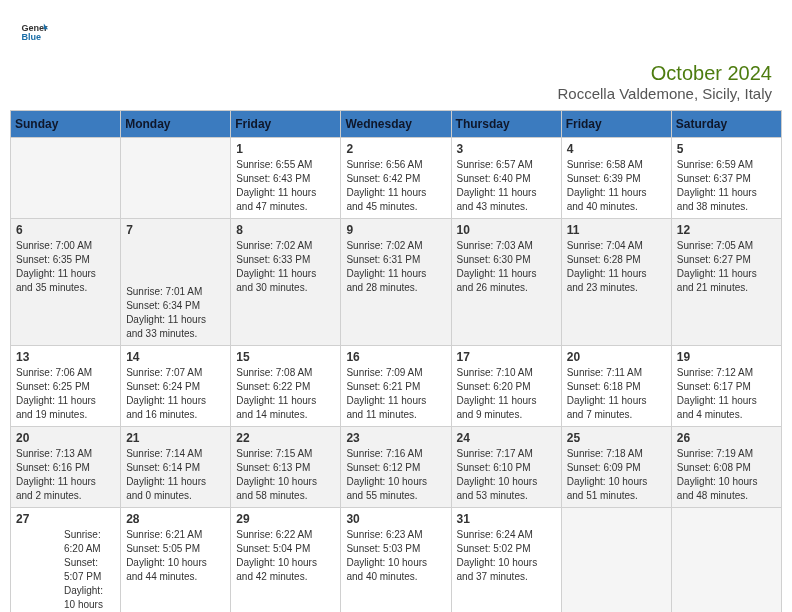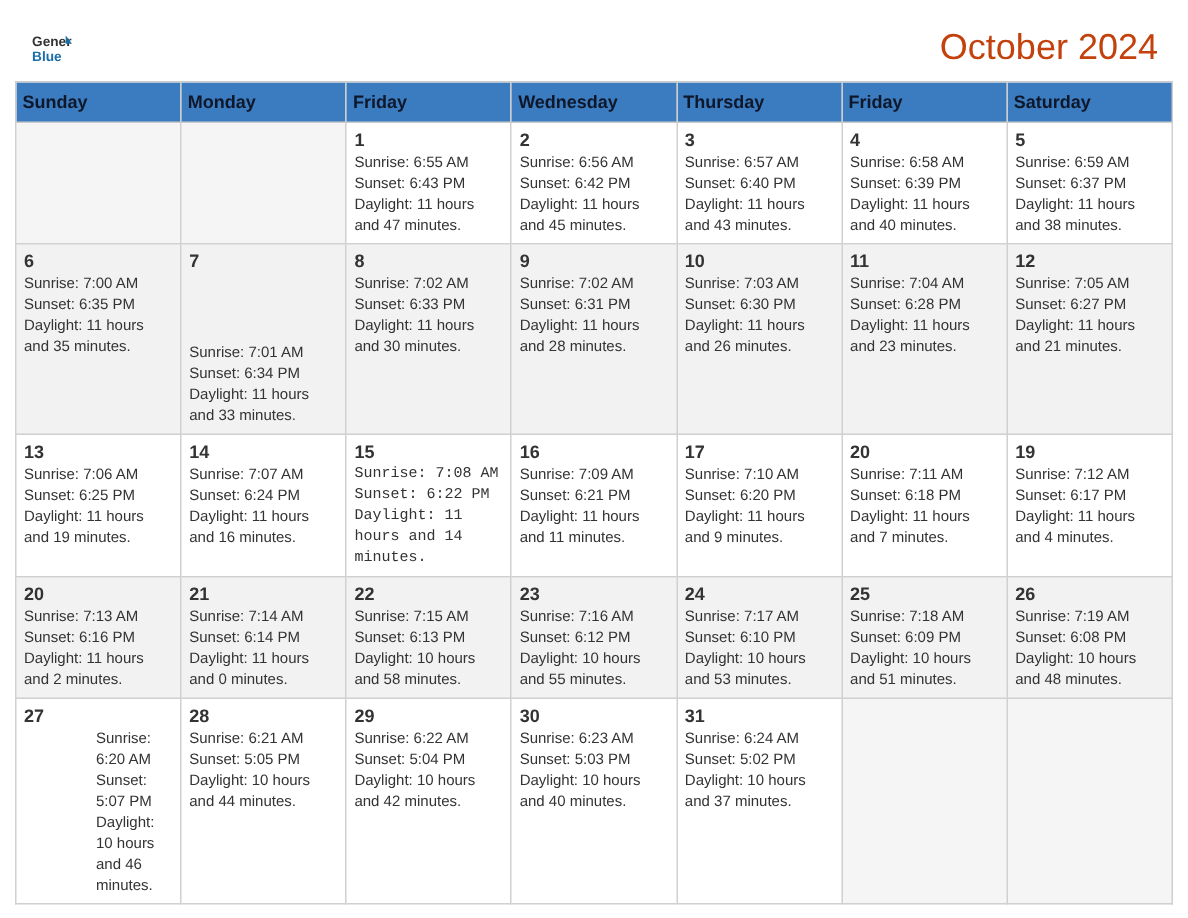--- a/index.html
+++ b/index.html
@@ -23,23 +23,24 @@
     }
     .logo-icon {
       width: 28px;
       height: 28px;
       margin-right: 2px;
     }
     .title-block {
       text-align: right;
     }
     .month-title {
-      font-size: 24px;
+      font-size: 20px;
       font-weight: normal;
-      color: #c2410c;
+      color: #4d7c0f;
+      margin-top: 44px;
     }
     .location-title {
       font-size: 15px;
       color: #555;
     }
     table {
       width: 100%;
       border-collapse: collapse;
       margin-top: 4px;
     }
@@ -91,20 +92,21 @@
 <div class="header">
   <div class="logo">
     <svg class="logo-icon" viewBox="0 0 40 40" xmlns="http://www.w3.org/2000/svg">
       <text x="2" y="18" font-size="13" font-weight="bold" fill="#333" font-family="Arial">General</text>
       <text x="2" y="32" font-size="13" font-weight="bold" fill="#1a6ea8" font-family="Arial">Blue</text>
       <polygon points="34,8 40,16 34,16" fill="#1a6ea8"></polygon>
     </svg>
   </div>
   <div class="title-block">
     <div class="month-title">October 2024</div>
+    <div class="location-title">Roccella Valdemone, Sicily, Italy</div>
   </div>
 </div>
 
 <table>
   <thead>
     <tr id="header-row">
         <th>Sunday</th>
         <th>Monday</th>
         <th>Friday</th>
         <th>Wednesday</th>
@@ -200,21 +202,21 @@
 Daylight: 11 hours and 19 minutes.</div>
         </td>
         <td>
           <span class="day-num">14</span>
           <div class="day-info" style="white-space: pre-line;">Sunrise: 7:07 AM
 Sunset: 6:24 PM
 Daylight: 11 hours and 16 minutes.</div>
         </td>
         <td>
           <span class="day-num">15</span>
-          <div class="day-info" style="white-space: pre-line; font-family: Liberation Mono, monospace;">Sunrise: 7:08 AM
+          <div class="day-info" style="white-space: pre-line;">Sunrise: 7:08 AM
 Sunset: 6:22 PM
 Daylight: 11 hours and 14 minutes.</div>
         </td>
         <td>
           <span class="day-num">16</span>
           <div class="day-info" style="white-space: pre-line;">Sunrise: 7:09 AM
 Sunset: 6:21 PM
 Daylight: 11 hours and 11 minutes.</div>
         </td>
         <td>

